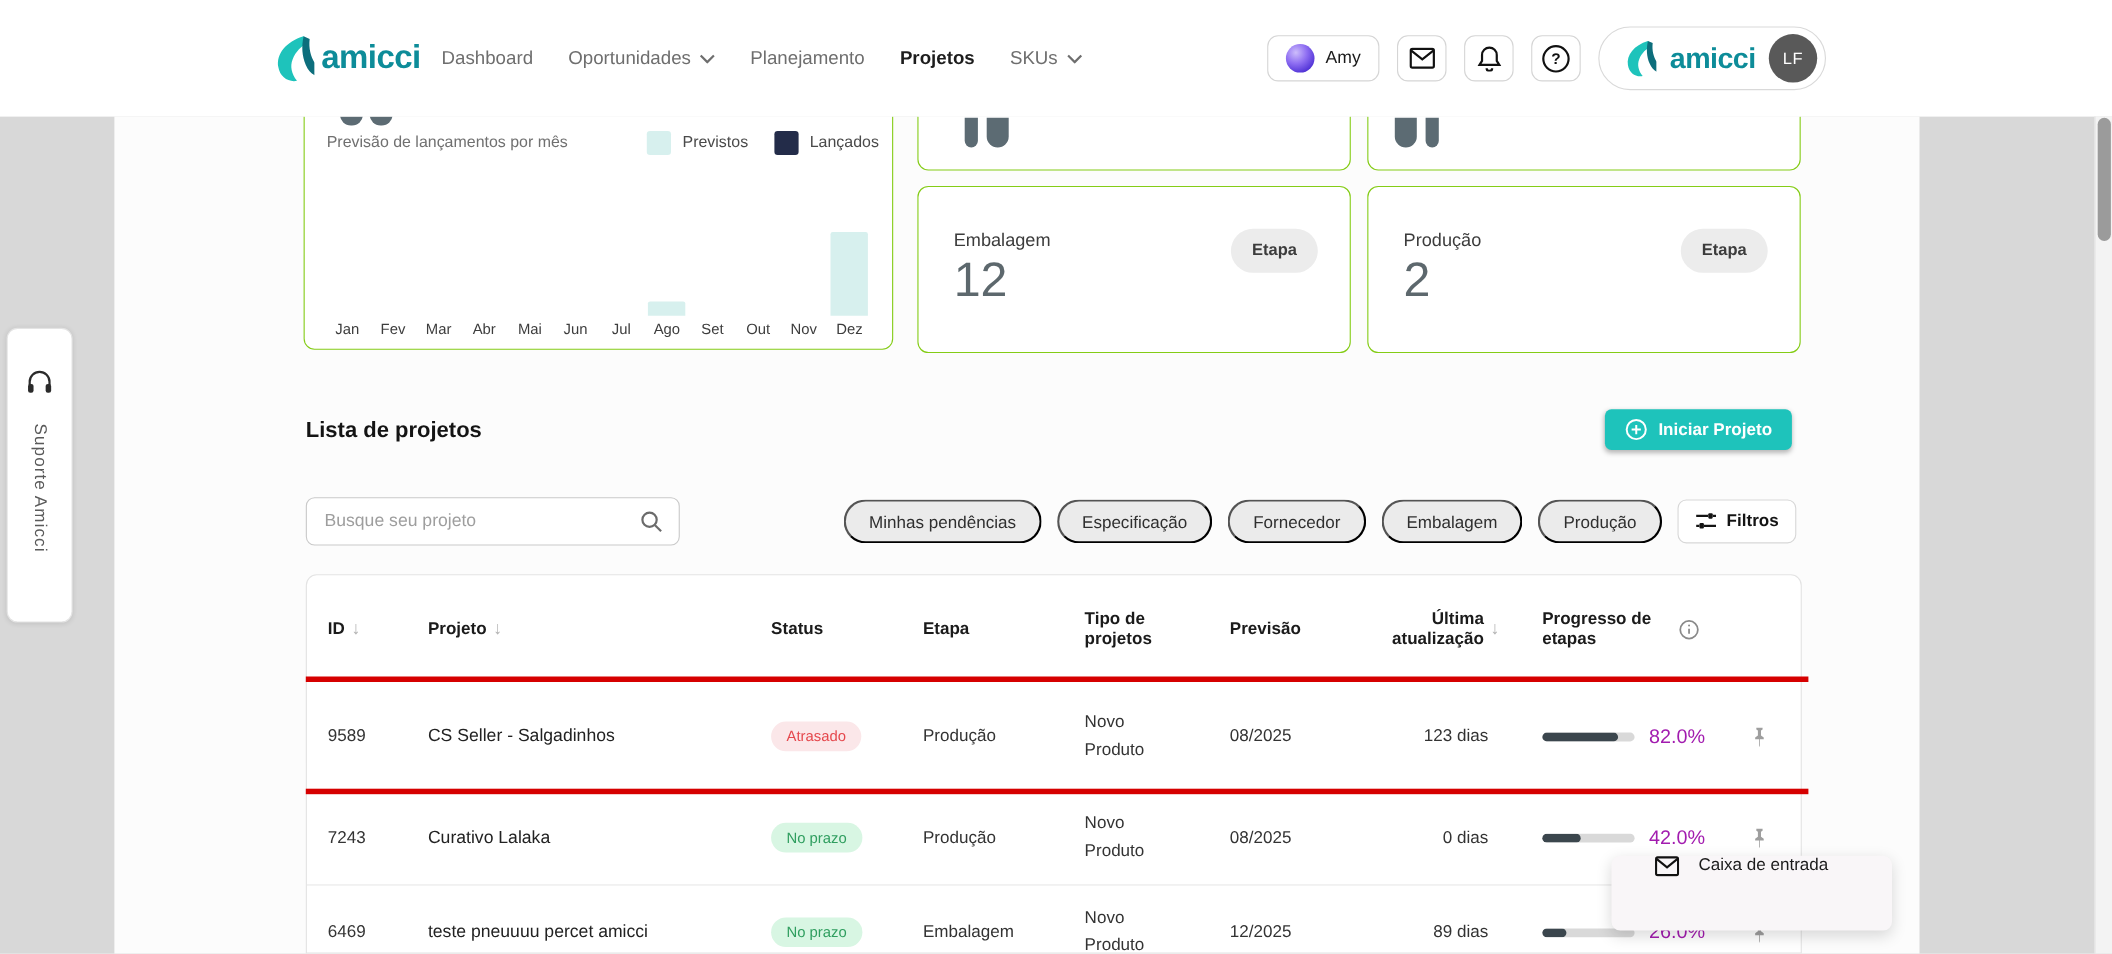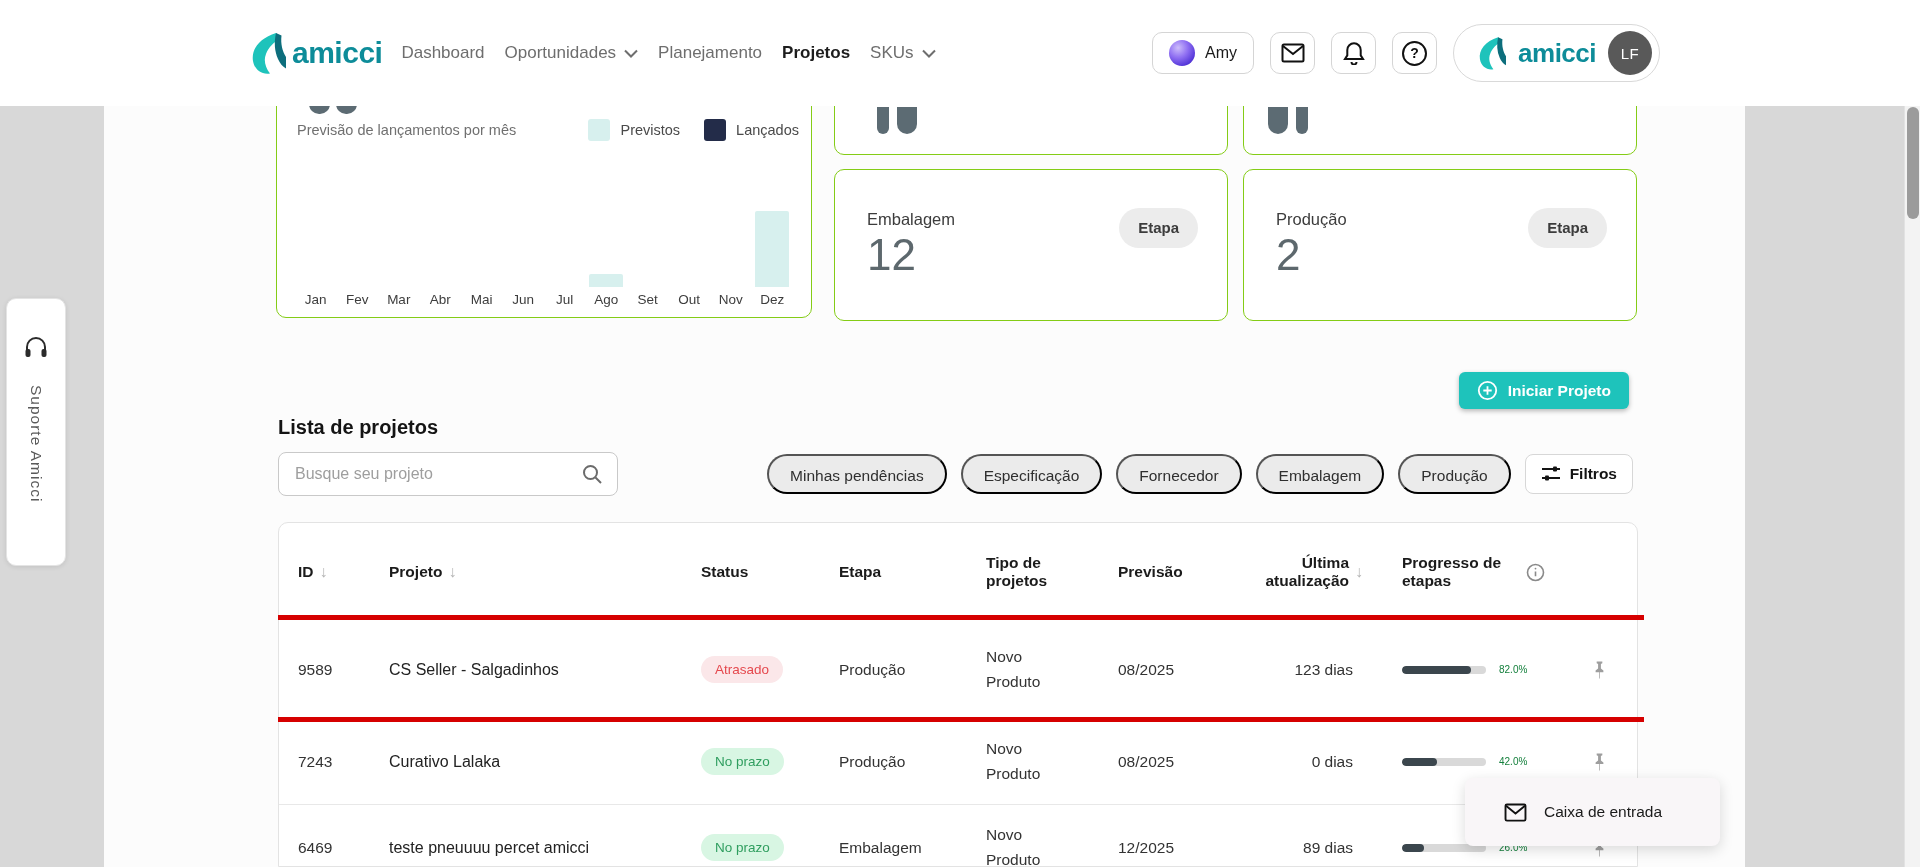--- a/index.html
+++ b/index.html
@@ -3,21 +3,21 @@
 <meta charset="utf-8">
 <style>
   * { margin:0; padding:0; box-sizing:border-box; }
   html,body { width:1920px; height:867px; overflow:hidden; }
   body { font-family:"Liberation Sans", sans-serif; background:#d8d8d8; position:relative; }
 
   
   .header { position:absolute; left:0; top:0; width:1920px; height:106px; background:#fff; display:flex; align-items:center; padding-left:248px; z-index:50; }
   .brand { display:flex; align-items:center; gap:6px; }
   .brand-word { font-size:30px; font-weight:bold; color:#0d8c99; letter-spacing:-0.5px; }
-  .nav { display:flex; align-items:center; gap:20px; margin-left:19px; }
+  .nav { display:flex; align-items:center; gap:32px; margin-left:19px; }
   .nav-item { display:flex; align-items:center; gap:8px; font-size:17px; font-weight:500; color:#6e6e6e; cursor:pointer; white-space:nowrap; }
   .nav-item.active { color:#1d1d1d; font-weight:700; }
   .chev { width:14px; height:9px; }
   .hright { margin-left:auto; margin-right:260px; display:flex; align-items:center; gap:16px; }
   .assistant-btn { height:42px; border:1px solid #d5d5d5; border-radius:10px; background:#fff; display:flex; align-items:center; gap:10px; padding:0 16px; cursor:pointer; }
   .orb { width:26px; height:26px; border-radius:50%; background:radial-gradient(circle at 35% 30%, #cdbdfb 0%, #8f6ff2 40%, #5436d8 75%, #2b1d96 100%); }
   .assistant-label { font-size:16px; color:#1a1a1a; font-weight:500; }
   .icon-btn { width:45px; height:42px; border:1px solid #d5d5d5; border-radius:10px; background:#fff; display:flex; align-items:center; justify-content:center; cursor:pointer; }
   .qcircle { width:25px; height:25px; border:2.2px solid #111; border-radius:50%; display:flex; align-items:center; justify-content:center; font-weight:700; font-size:14px; color:#111; }
   .account-pill { height:58px; border:1px solid #d9d9d9; border-radius:30px; background:#fff; display:flex; align-items:center; gap:12px; padding:0 7px 0 22px; cursor:pointer; }
@@ -51,21 +51,21 @@
   .partial-b { left:1139px; top:-60px; width:394px; height:109px; }
 
   
   .stat-a { left:730px; top:63px; width:394px; height:152px; }
   .stat-b { left:1139px; top:63px; width:394px; height:152px; }
   .stat-title { position:absolute; left:32px; top:40px; font-size:16.5px; color:#3c3c3c; }
   .stat-value { position:absolute; left:32px; top:60px; font-size:44px; color:#5d686d; }
   .stat-badge { position:absolute; right:29px; top:38px; height:40px; line-height:40px; padding:0 19px; background:#ececec; border-radius:20px; font-size:15px; font-weight:600; color:#3c3c3c; }
 
   
-  .section-title { position:absolute; left:174px; top:274px; font-size:20px; font-weight:700; color:#141414;margin-top:36px; }
+  .section-title { position:absolute; left:174px; top:274px; font-size:20px; font-weight:700; color:#141414; }
   .cta { position:absolute; right:116px; top:266px; height:37px; background:#1ec3bb; border:none; border-radius:6px; color:#fff; font-weight:700; font-size:15.5px; display:flex; align-items:center; gap:10px; padding:0 18px; cursor:pointer; box-shadow:0 2px 5px rgba(0,0,0,0.28); font-family:inherit; }
 
   .search-box { position:absolute; left:174px; top:346px; width:340px; height:44px; border:1px solid #c9c9c9; border-radius:8px; background:#fff; display:flex; align-items:center; padding:0 14px 0 16px; }
   .search-box input { border:none; outline:none; flex:1; font-size:16px; color:#333; font-family:inherit; background:transparent; }
   .search-box input::placeholder { color:#9e9e9e; }
 
   .chip-row { position:absolute; right:112px; top:348px; display:flex; align-items:center; gap:14px; }
   .chip { height:40px; line-height:40px; padding:0 21px; background:#ebebeb; border-radius:20px; font-size:15.5px; color:#2f2f2f; cursor:pointer; white-space:nowrap; }
   .filters-btn { height:40px; background:#fff; border:1px solid #d7d7d7; border-radius:8px; display:flex; align-items:center; gap:9px; padding:0 15px; font-size:15.5px; font-weight:700; color:#141414; cursor:pointer; font-family:inherit; }
 
@@ -81,28 +81,28 @@
   .trow.r3 { height:86px; border-top:1px solid #e8e8e8; }
   .cell-project { font-size:16px; color:#222; }
   .badge { display:inline-block; padding:6px 14px; border-radius:16px; font-size:13.5px;text-align:center; }
   .badge.late { background:#fbe7e9; color:#e5484d; }
   .badge.ontime { background:#d8f6e3; color:#2f9e5f; }
   .cell-tipo span { display:inline-block; max-width:64px; line-height:1.55; }
   .cell-upd { display:flex; justify-content:flex-end; padding-right:38px; }
   .cell-prog { display:flex; align-items:center; gap:13px; padding-left:11px; }
   .pbar { width:84px; height:8px; background:#d9d9d9; border-radius:4px; overflow:hidden; }
   .pfill { height:100%; background:#3b464d; border-radius:4px; }
-  .ppct { font-size:10px; color:#15803d; }
+  .ppct { font-size:18px; color:#a21caf; }
   .cell-pin { display:flex; justify-content:center; }
 
   .row-highlight { position:absolute; left:-6px; top:509px; width:1550px; height:107px; border:5px solid #d60000; z-index:20; pointer-events:none; }
   .hl-clip { position:absolute; left:174px; top:0; width:1366px; height:761px; overflow:hidden; pointer-events:none; z-index:20; }
 
   
-  .inbox-tip { position:absolute; left:1361px; top:672px; width:255px; height:68px; background:#f9f6f8; border-radius:8px; box-shadow:0 4px 14px rgba(0,0,0,0.15); display:flex; align-items:center; gap:17px; padding-left:39px; z-index:30; cursor:pointer; }
+  .inbox-tip { position:absolute; left:1361px; top:672px; width:255px; height:68px; background:#f9f6f8; border-radius:8px; box-shadow:0 4px 14px rgba(0,0,0,0.15); display:flex; align-items:flex-start; gap:17px; padding-left:39px; z-index:30; cursor:pointer; }
   .inbox-label { font-size:15.5px; color:#1b1b1b; }
 
   
   .support-tab { position:absolute; left:6px; top:298px; width:60px; height:268px; background:#fff; border:1px solid #e4e4e4; border-radius:10px; box-shadow:0 1px 5px rgba(0,0,0,0.10); display:flex; flex-direction:column; align-items:center; padding-top:36px; gap:24px; cursor:pointer; z-index:40; }
   .support-label { writing-mode:vertical-rl; font-size:15.5px; color:#5a5a5a; letter-spacing:1px; }
 </style>
 </head>
 <body>
 
 <div class="header">

